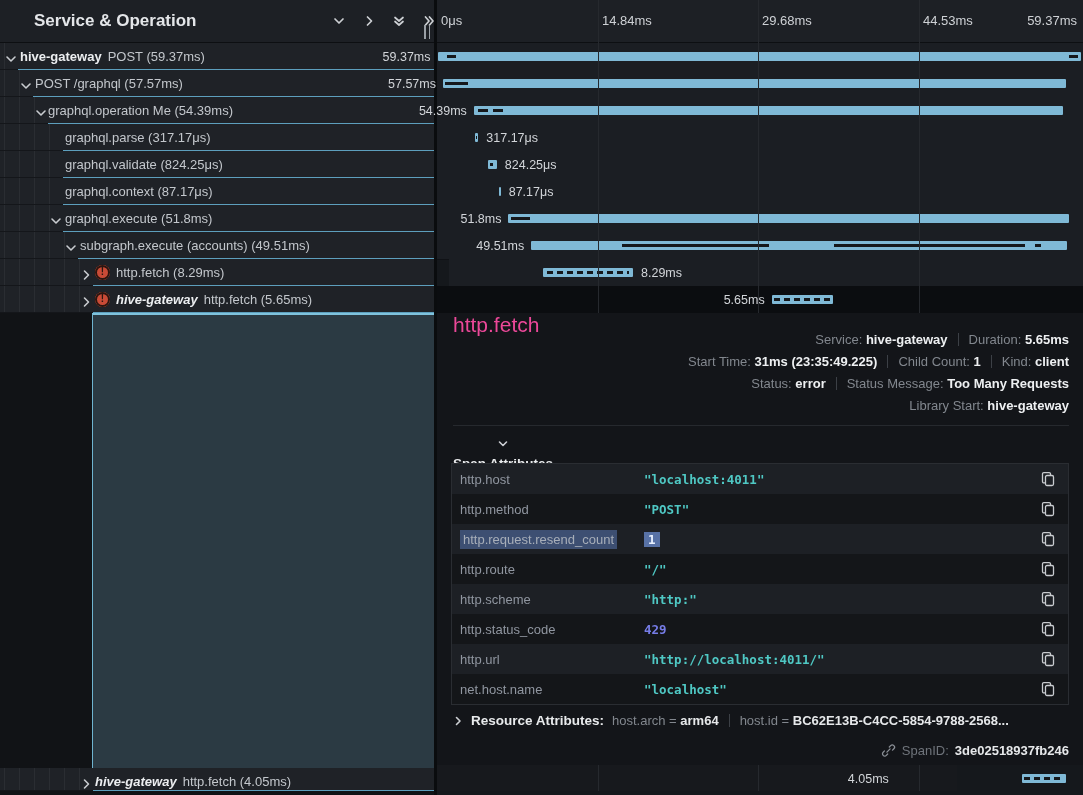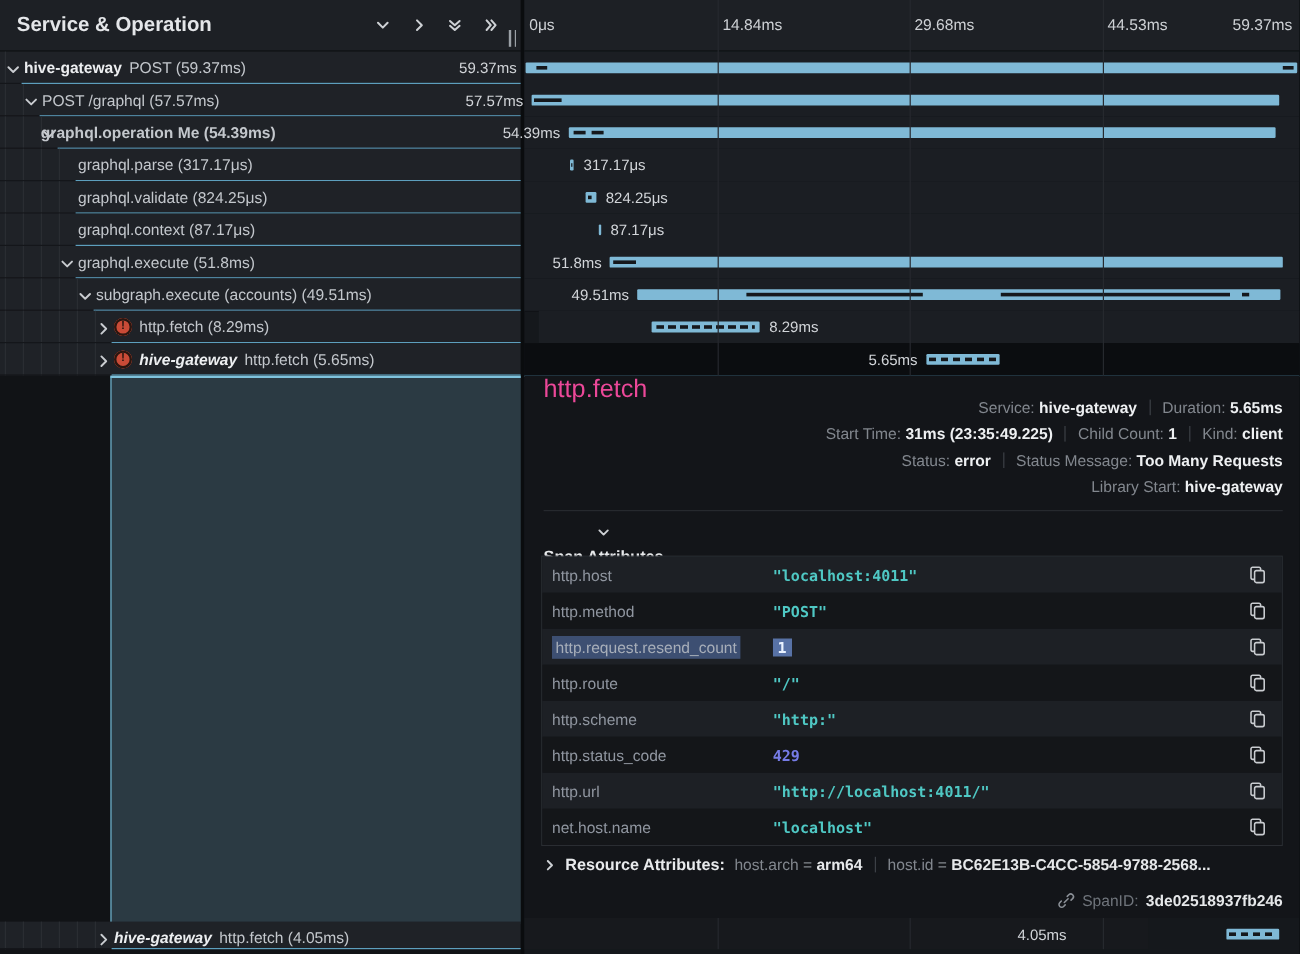--- a/index.html
+++ b/index.html
@@ -1,21 +1,21 @@
 <!DOCTYPE html>
 <html><head>
 <meta charset="utf-8">
 <style>
   html,body{margin:0;padding:0;background:#0d0f12;}
   #app{position:relative;width:1083px;height:795px;overflow:hidden;
        font-family:"Liberation Sans",sans-serif;background:#111316;color:#d6d8db;
        -webkit-font-smoothing:antialiased;}
   
   #left-header{position:absolute;left:0;top:0;width:434px;height:42px;background:#1d2025;
-               border-bottom:1px solid #0d0f12;display:flex;align-items:center;}
+               border-bottom:1px solid #0d0f12;display:flex;align-items:center;padding-left:20px;}
   #left-title{font-size:17px;font-weight:700;color:#e4e6e9;margin-left:14px;flex:0 0 auto;}
   #header-icons{display:flex;gap:8px;margin-left:auto;margin-right:14px;align-items:center;}
   .hicon{width:22px;height:22px;display:flex;align-items:center;justify-content:center;
          background:none;border:none;padding:0;cursor:pointer;}
   .hicon svg{stroke:#cdd0d4;fill:none;stroke-width:1.7;stroke-linecap:round;stroke-linejoin:round;}
   #tree{position:absolute;left:0;top:43px;width:434px;height:752px;}
   .trow{position:absolute;left:0;width:434px;height:27px;background:#1f2227;cursor:pointer;}
   .trow .underline{position:absolute;bottom:0;height:1px;background:#5d9fbd;right:0;}
   .trow .darkline{position:absolute;bottom:0;left:0;right:0;height:1px;background:#14161a;}
   .guide{position:absolute;top:0;bottom:0;width:1px;background:#2a2d32;}
@@ -145,21 +145,21 @@
         <div class="darkline"></div>
         <div class="underline" style="left: 33px;"></div>
       </div>
       <div class="trow" style="top: 54px; height: 27px;">
         <div class="guide" style="left: 4px;"></div>
         <div class="guide" style="left: 19px;"></div>
         <div class="guide" style="left: 34px;"></div>
         <span class="tchev" style="left: 35px;"><svg width="12" height="12" viewBox="0 0 12 12">
             <polyline points="2,4 6,8 10,4"></polyline>
           </svg></span>
-        <span class="tlabel" style="left: 34px; font-weight: bold;">
+        <span class="tlabel" style="left: 48px;">
           <span>graphql.operation Me (54.39ms)</span>
         </span>
         <div class="darkline"></div>
         <div class="underline" style="left: 48px;"></div>
       </div>
       <div class="trow" style="top: 81px; height: 27px;">
         <div class="guide" style="left: 4px;"></div>
         <div class="guide" style="left: 19px;"></div>
         <div class="guide" style="left: 34px;"></div>
         <div class="guide" style="left: 49px;"></div>

